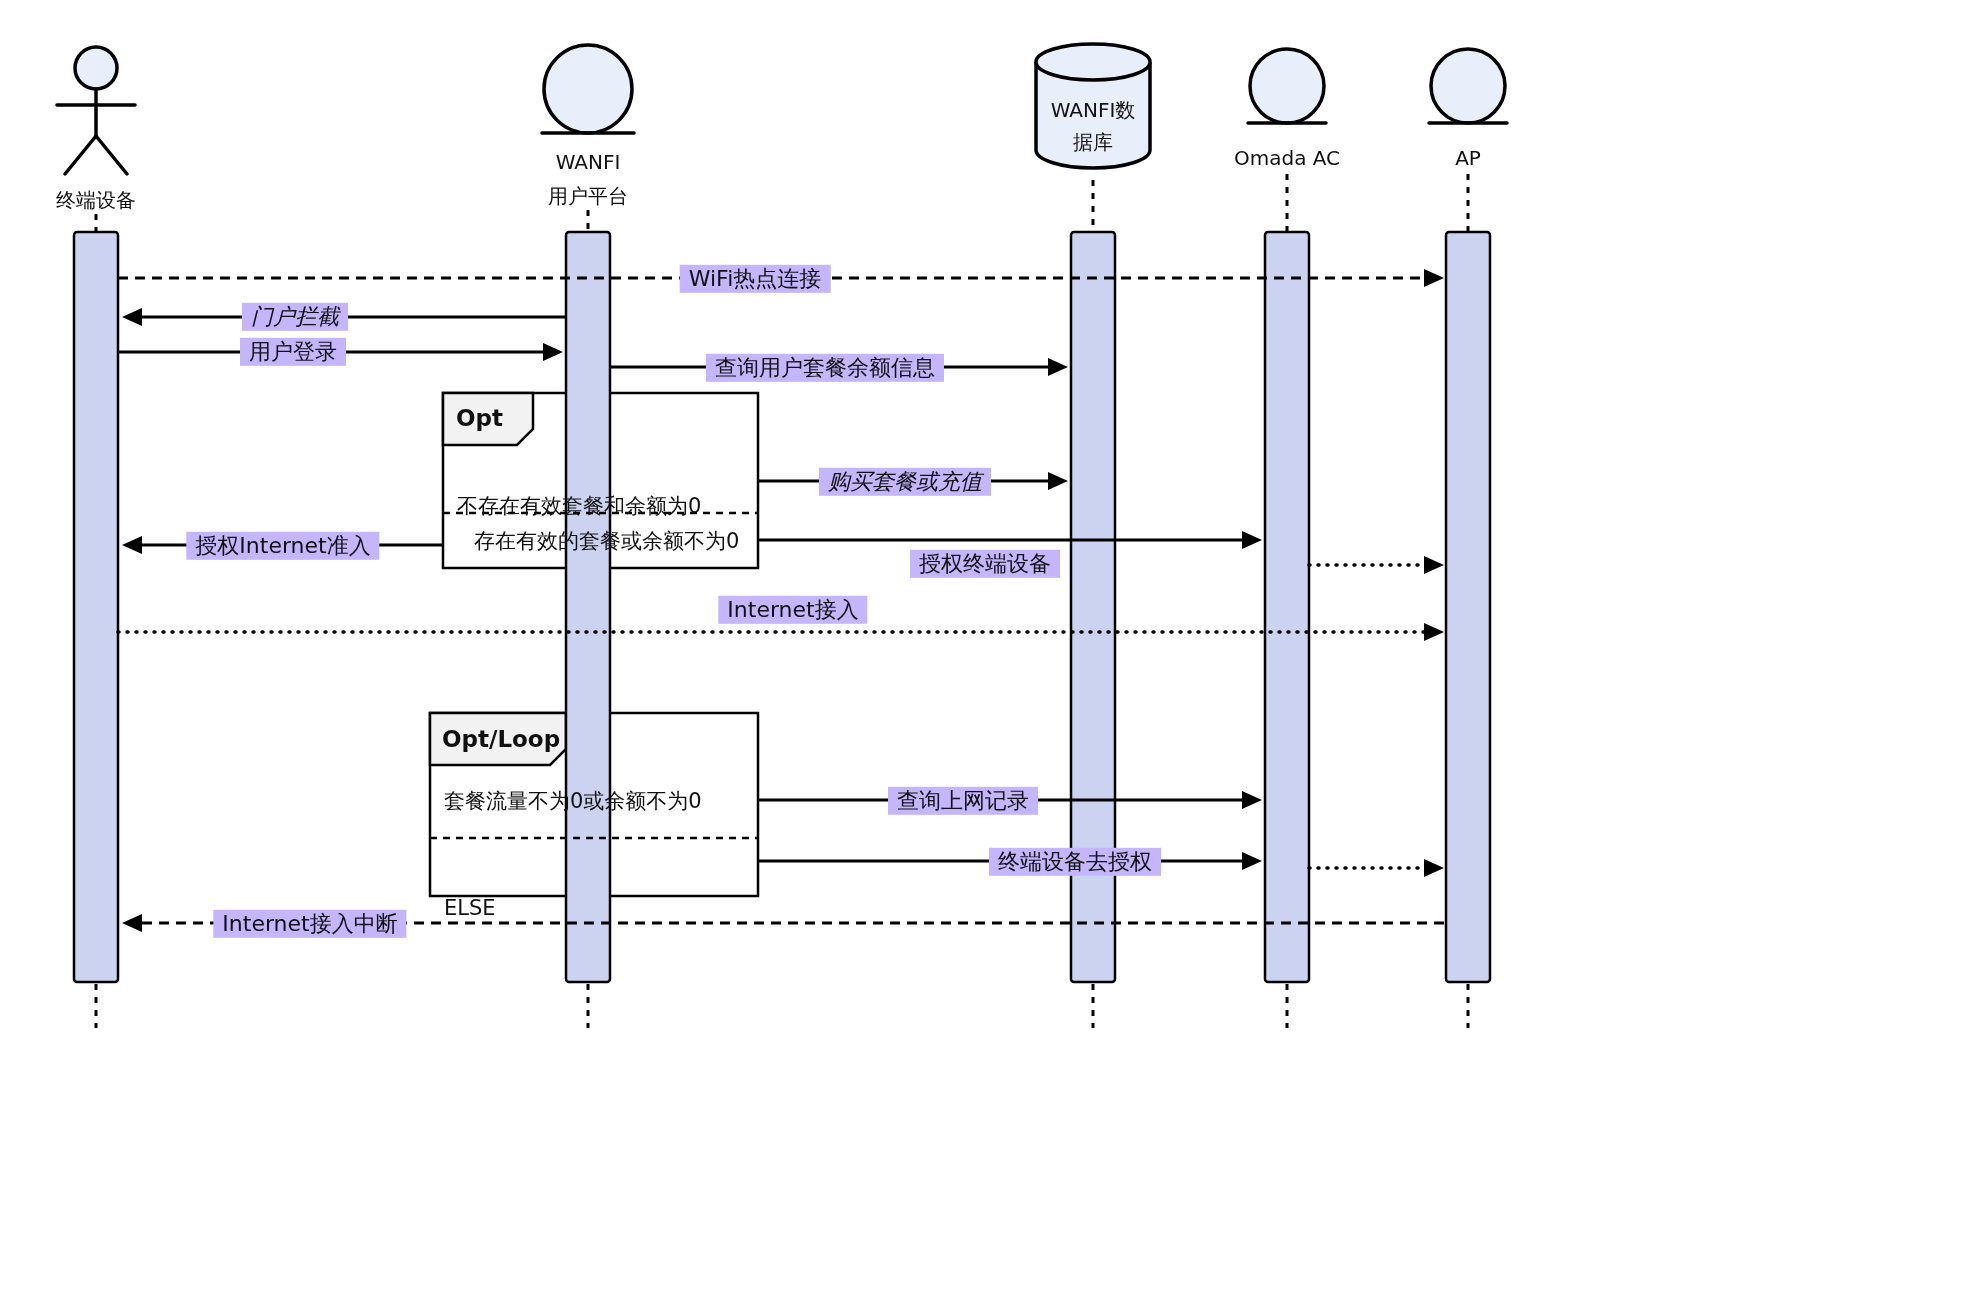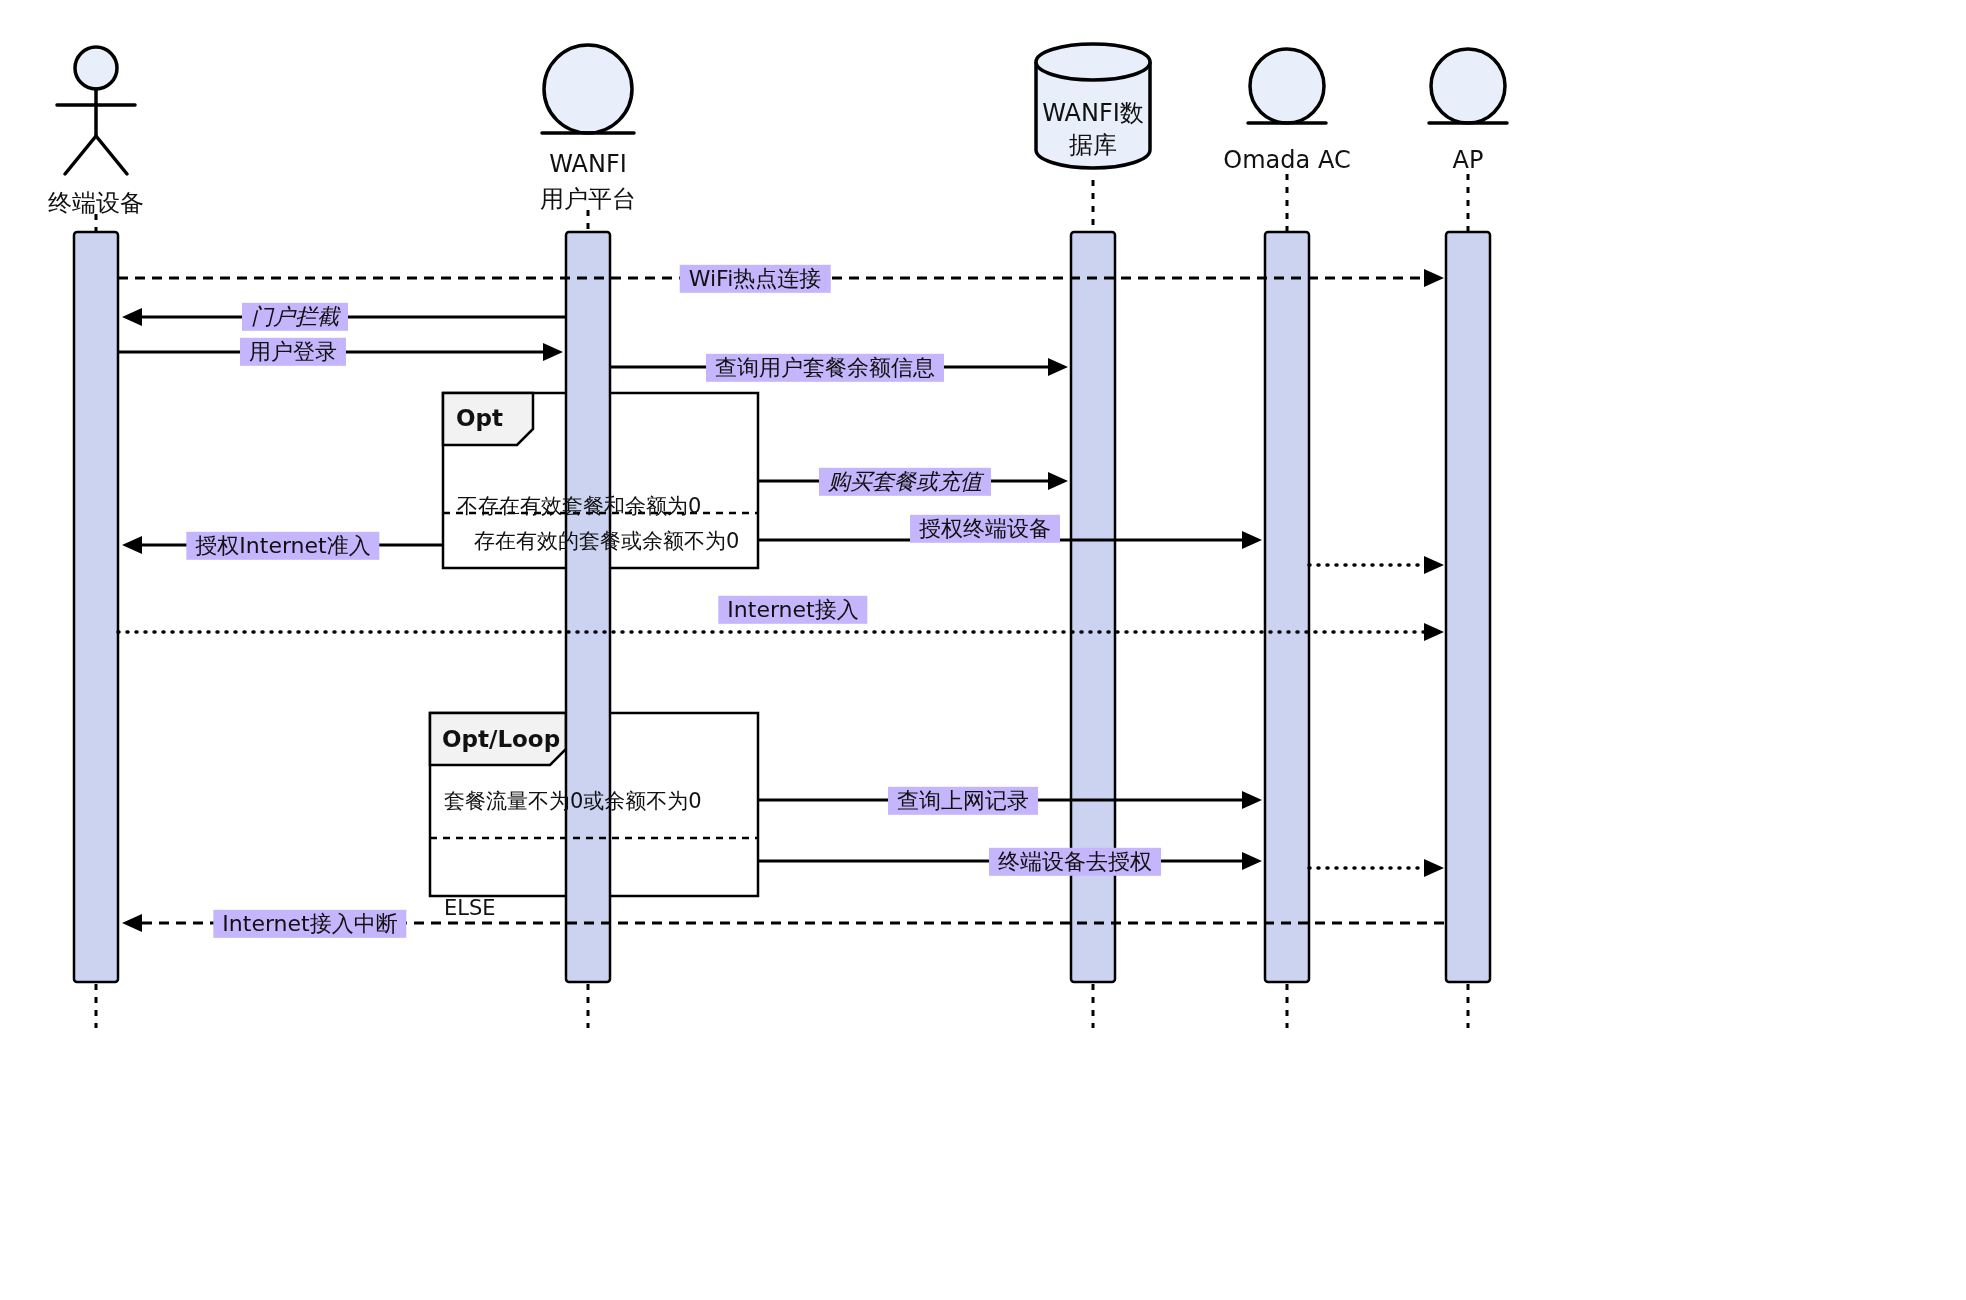--- a/index.html
+++ b/index.html
@@ -20,21 +20,21 @@
   .lifeline{stroke:#000;stroke-width:3;stroke-dasharray:6 7;fill:none;}
   .ah{fill:#000;stroke:none;}
   .label{
     position:absolute;transform:translate(-50%,-50%);background:#c4b5fd;
     padding:1px 9px;font-size:22px;white-space:nowrap;line-height:1.2;
   }
   .cond{
     position:absolute;transform:translateY(-50%);font-size:21px;white-space:nowrap;
   }
   .pname{
-    position:absolute;transform:translateX(-50%);font-size:24px;white-space:nowrap;text-align:center;
+    position:absolute;transform:translateX(-50%);font-size:20px;white-space:nowrap;text-align:center;
   }
   .fraglabel{
     position:absolute;font-weight:bold;font-size:23px;white-space:nowrap;
   }
 </style>
 </head>
 <body>
 
 <div id="stage">
 
@@ -149,21 +149,21 @@
   <div class="pname" style="left:1093px;top:97px;">WANFI数</div>
   <div class="pname" style="left:1093px;top:129px;">据库</div>
   <div class="pname" style="left:1287px;top:146px;">Omada AC</div>
   <div class="pname" style="left:1468px;top:146px;">AP</div>
 
   <div class="label" style="left:755px;top:279px;">WiFi热点连接</div>
   <div class="label" style="left:295px;top:317px;font-style:italic;">门户拦截</div>
   <div class="label" style="left:293px;top:352px;">用户登录</div>
   <div class="label" style="left:825px;top:368px;">查询用户套餐余额信息</div>
   <div class="label" style="left:905px;top:482px;font-style:italic;">购买套餐或充值</div>
-  <div class="label" style="left:985px;top:529px;">授权终端设备</div>
+  <div class="label" style="left:985px;top:564px;">授权终端设备</div>
   <div class="label" style="left:283px;top:546px;">授权Internet准入</div>
   <div class="label" style="left:793px;top:610px;">Internet接入</div>
   <div class="label" style="left:963px;top:801px;">查询上网记录</div>
   <div class="label" style="left:1075px;top:862px;">终端设备去授权</div>
   <div class="label" style="left:310px;top:924px;">Internet接入中断</div>
 
   <div class="fraglabel" style="left:456px;top:405px;">Opt</div>
   <div class="cond" style="left:457px;top:506px;">不存在有效套餐和余额为0</div>
   <div class="cond" style="left:457px;top:541px;margin-left:17px;">存在有效的套餐或余额不为0</div>
   <div class="fraglabel" style="left:442px;top:726px;">Opt/Loop</div>

